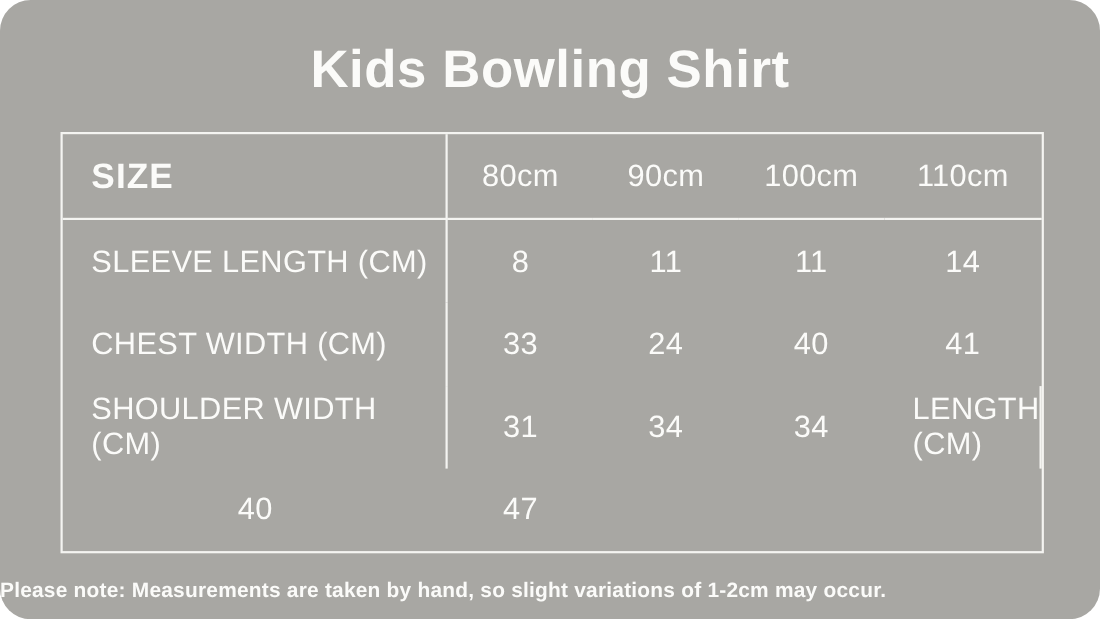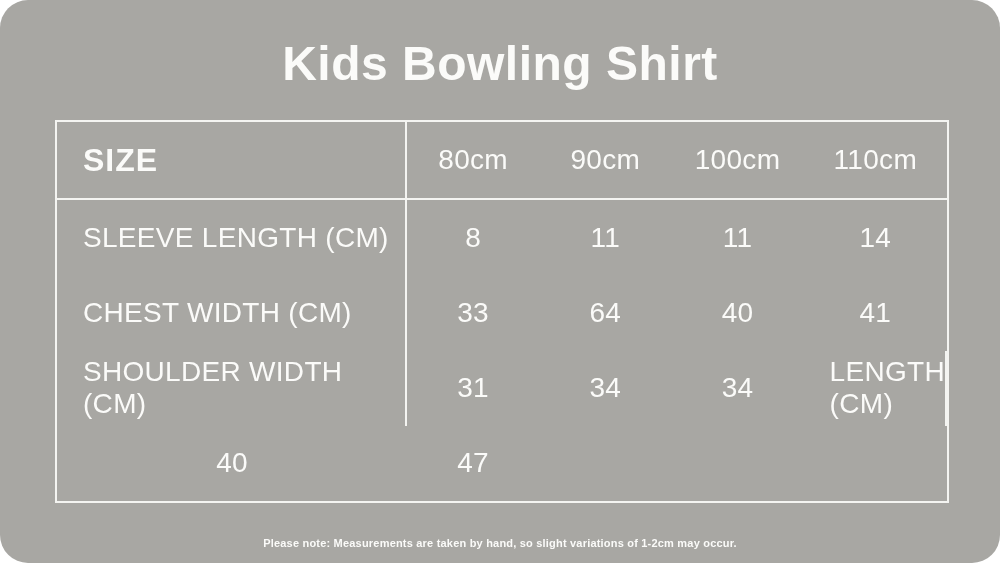--- a/index.html
+++ b/index.html
@@ -60,22 +60,22 @@
   .size-cell {
     font-size: 32px;
     font-weight: 600;
     letter-spacing: 1px;
   }
   .col-head { font-size: 28px; }
   .note {
     position: absolute;
     bottom: 14px; left: 0;
     width: 100%;
-    text-align: center;
-    font-size: 11px;
+    text-align: left;
+    font-size: 19px;
     font-weight: 600;
     letter-spacing: 0.2px;
     color: var(--text);
   }
 </style>
 </head>
 <body>
 
 <div class="card">
 
@@ -90,21 +90,21 @@
     <div class="cell header-row col-head">110cm</div>
 
     <div class="cell label-col">SLEEVE LENGTH (CM)</div>
     <div class="cell">8</div>
     <div class="cell">11</div>
     <div class="cell">11</div>
     <div class="cell">14</div>
 
     <div class="cell label-col">CHEST WIDTH (CM)</div>
     <div class="cell">33</div>
-    <div class="cell">64</div>
+    <div class="cell">24</div>
     <div class="cell">40</div>
     <div class="cell">41</div>
 
     <div class="cell label-col">SHOULDER WIDTH (CM)</div>
     <div class="cell">31</div>
     <div class="cell">34</div>
     <div class="cell">34</div>
 
     <div class="cell label-col">LENGTH (CM)</div>
     <div class="cell">40</div>

